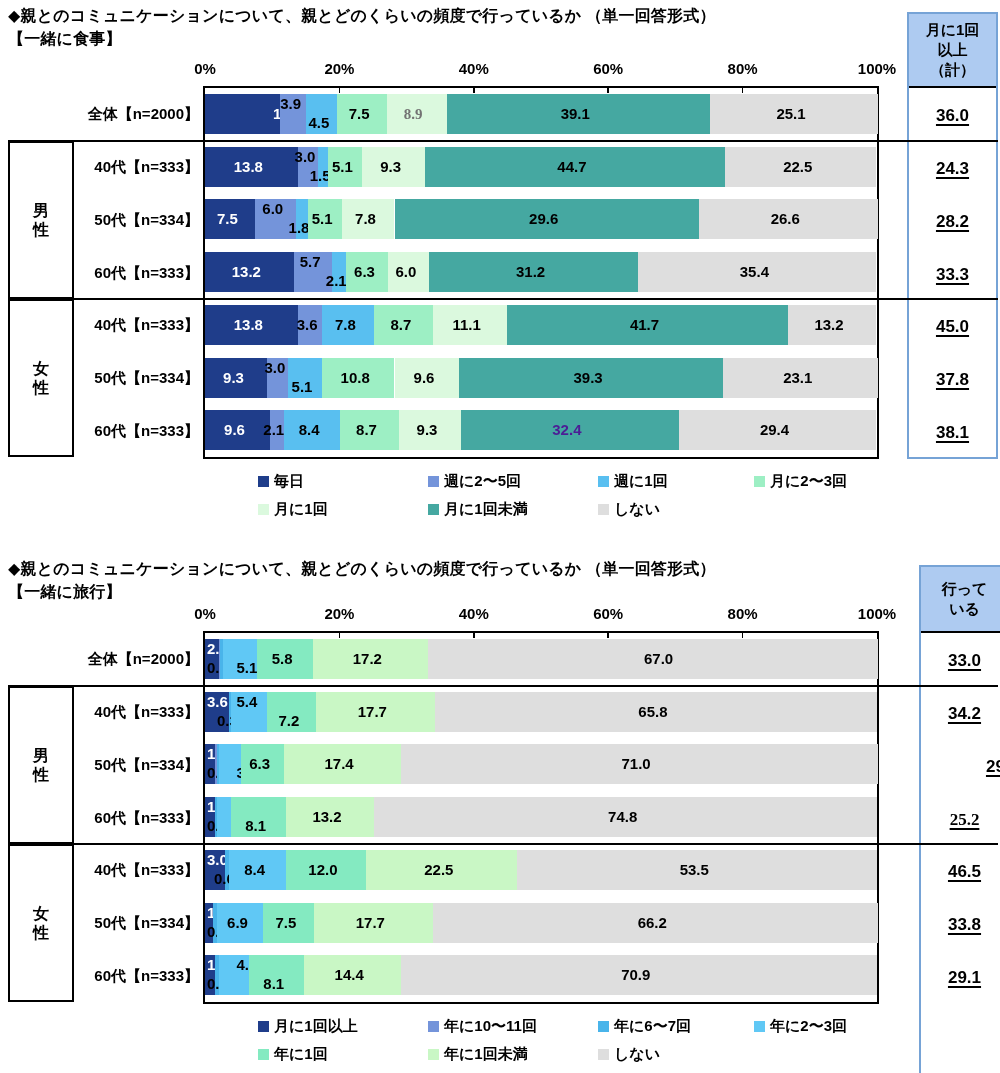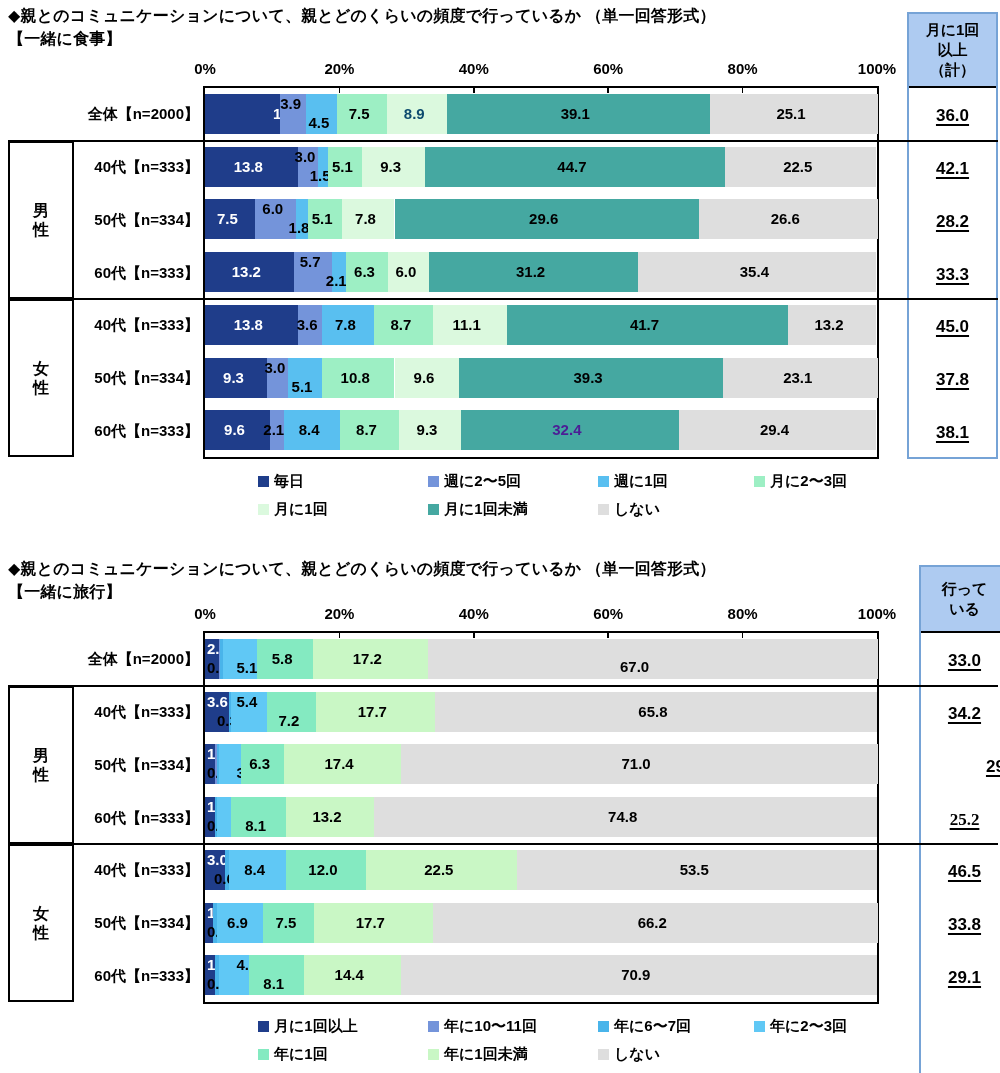--- a/index.html
+++ b/index.html
@@ -49,21 +49,21 @@
       <div class="tickmark" style="left: 536.85px;"></div>
       <div class="seg" style="left: 0px; top: 6px; width: 75.264px; height: 40px; background: rgb(31, 61, 138);"></div>
       <div class="seg-label" style="left: 20.032px; top: 18px; color: rgb(255, 255, 255); margin-left: 48px;">11.2</div>
       <div class="seg" style="left: 75.264px; top: 6px; width: 26.208px; height: 40px; background: rgb(116, 148, 218);"></div>
       <div class="seg-label" style="left: 75.168px; top: 8px; color: rgb(0, 0, 0);">3.9</div>
       <div class="seg" style="left: 101.472px; top: 6px; width: 30.24px; height: 40px; background: rgb(89, 191, 240);"></div>
       <div class="seg-label" style="left: 103.392px; top: 27px; color: rgb(0, 0, 0);">4.5</div>
       <div class="seg" style="left: 131.712px; top: 6px; width: 50.4px; height: 40px; background: rgb(157, 239, 196);"></div>
       <div class="seg-label" style="left: 143.712px; top: 18px; color: rgb(0, 0, 0);">7.5</div>
       <div class="seg" style="left: 182.112px; top: 6px; width: 59.808px; height: 40px; background: rgb(219, 249, 222);"></div>
-      <div class="seg-label" style="left: 198.816px; top: 18px; color: #0c4a6e;">8.9</div>
+      <div class="seg-label" style="left: 198.816px; top: 18px; color: #737373; font-family: Liberation Serif, serif;">8.9</div>
       <div class="seg" style="left: 241.92px; top: 6px; width: 262.752px; height: 40px; background: rgb(69, 168, 161);"></div>
       <div class="seg-label" style="left: 355.696px; top: 18px; color: rgb(0, 0, 0);">39.1</div>
       <div class="seg" style="left: 504.672px; top: 6px; width: 168.672px; height: 40px; background: rgb(222, 222, 222);"></div>
       <div class="seg-label" style="left: 571.408px; top: 18px; color: rgb(0, 0, 0);">25.1</div>
       <div class="seg" style="left: 0px; top: 58.7143px; width: 92.736px; height: 40px; background: rgb(31, 61, 138);"></div>
       <div class="seg-label" style="left: 28.768px; top: 70.7143px; color: rgb(255, 255, 255);">13.8</div>
       <div class="seg" style="left: 92.736px; top: 58.7143px; width: 20.16px; height: 40px; background: rgb(116, 148, 218);"></div>
       <div class="seg-label" style="left: 89.616px; top: 60.7143px; color: rgb(0, 0, 0);">3.0</div>
       <div class="seg" style="left: 112.896px; top: 58.7143px; width: 10.08px; height: 40px; background: rgb(89, 191, 240);"></div>
       <div class="seg-label" style="left: 104.736px; top: 79.7143px; color: rgb(0, 0, 0);">1.5</div>
@@ -163,21 +163,21 @@
       <div>女</div>
       <div>性</div>
     </div>
     <div class="summary-col" style="left: 907px; top: 12px; width: 91px; height: 447px;">
       <div class="summary-header" style="height: 74px; background: rgb(174, 203, 241);">
         <div>月に1回</div>
         <div>以上</div>
         <div>（計）</div>
       </div>
       <div class="summary-value" style="top: 102.357px;">36.0</div>
-      <div class="summary-value" style="top: 155.071px;">42.1</div>
+      <div class="summary-value" style="top: 155.071px;">24.3</div>
       <div class="summary-value" style="top: 207.786px;">28.2</div>
       <div class="summary-value" style="top: 260.5px;">33.3</div>
       <div class="summary-value" style="top: 313.214px;">45.0</div>
       <div class="summary-value" style="top: 365.929px;">37.8</div>
       <div class="summary-value" style="top: 418.643px;">38.1</div>
     </div>
     <div class="legend-item" style="left: 258px; top: 471px;">
       <div class="legend-swatch" style="background: rgb(31, 61, 138);"></div>
       <div class="legend-label">毎日</div>
     </div>
@@ -222,21 +222,21 @@
       <div class="seg-label" style="left: 2px; top: 27px; color: rgb(0, 0, 0);">0.1</div>
       <div class="seg" style="left: 14.784px; top: 6px; width: 3.36px; height: 40px; background: rgb(73, 180, 234);"></div>
       <div class="seg-label" style="left: 31.4px; top: 8px; color: rgb(0, 0, 0);">0.5</div>
       <div class="seg" style="left: 18.144px; top: 6px; width: 34.272px; height: 40px; background: rgb(96, 200, 245);"></div>
       <div class="seg-label" style="left: 31.4px; top: 27px; color: rgb(0, 0, 0);">5.1</div>
       <div class="seg" style="left: 52.416px; top: 6px; width: 55.104px; height: 40px; background: rgb(132, 234, 193);"></div>
       <div class="seg-label" style="left: 66.768px; top: 18px; color: rgb(0, 0, 0);">5.8</div>
       <div class="seg" style="left: 107.52px; top: 6px; width: 115.584px; height: 40px; background: rgb(201, 247, 197);"></div>
       <div class="seg-label" style="left: 147.712px; top: 18px; color: rgb(0, 0, 0);">17.2</div>
       <div class="seg" style="left: 223.104px; top: 6px; width: 450.24px; height: 40px; background: rgb(222, 222, 222);"></div>
-      <div class="seg-label" style="left: 415px; top: 18px; color: rgb(0, 0, 0); margin-top: 8px;">67.0</div>
+      <div class="seg-label" style="left: 439px; top: 18px; color: rgb(0, 0, 0);">67.0</div>
       <div class="seg" style="left: 0px; top: 58.7143px; width: 24.192px; height: 40px; background: rgb(31, 61, 138);"></div>
       <div class="seg-label" style="left: 2px; top: 60.7143px; color: rgb(255, 255, 255);">3.6</div>
       <div class="seg" style="left: 24.192px; top: 58.7143px; width: 2.016px; height: 40px; background: rgb(73, 180, 234);"></div>
       <div class="seg-label" style="left: 12px; top: 79.7143px; color: rgb(0, 0, 0);">0.3</div>
       <div class="seg" style="left: 26.208px; top: 58.7143px; width: 36.288px; height: 40px; background: rgb(96, 200, 245);"></div>
       <div class="seg-label" style="left: 31.4px; top: 60.7143px; color: rgb(0, 0, 0);">5.4</div>
       <div class="seg" style="left: 62.496px; top: 58.7143px; width: 48.384px; height: 40px; background: rgb(132, 234, 193);"></div>
       <div class="seg-label" style="left: 73.488px; top: 79.7143px; color: rgb(0, 0, 0);">7.2</div>
       <div class="seg" style="left: 110.88px; top: 58.7143px; width: 118.944px; height: 40px; background: rgb(201, 247, 197);"></div>
       <div class="seg-label" style="left: 152.752px; top: 70.7143px; color: rgb(0, 0, 0);">17.7</div>

